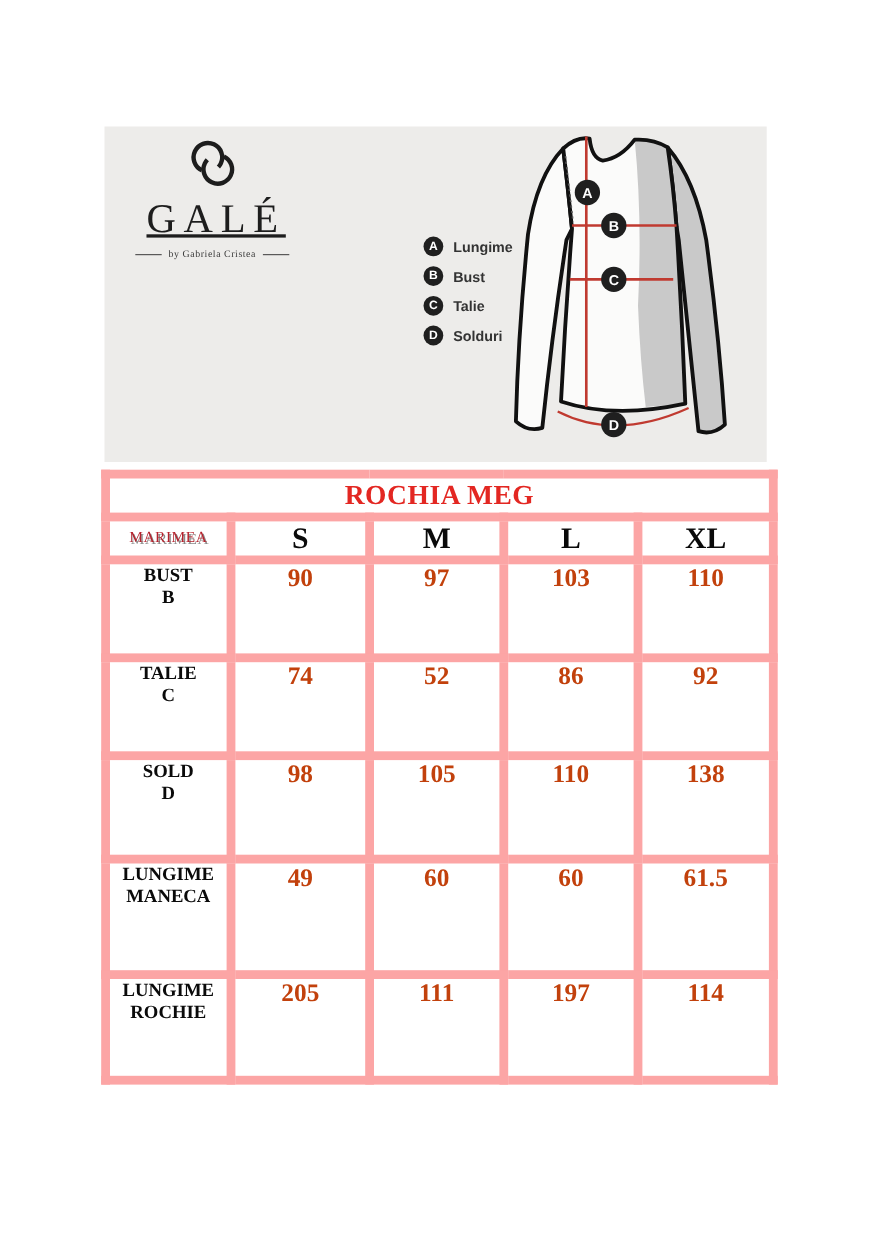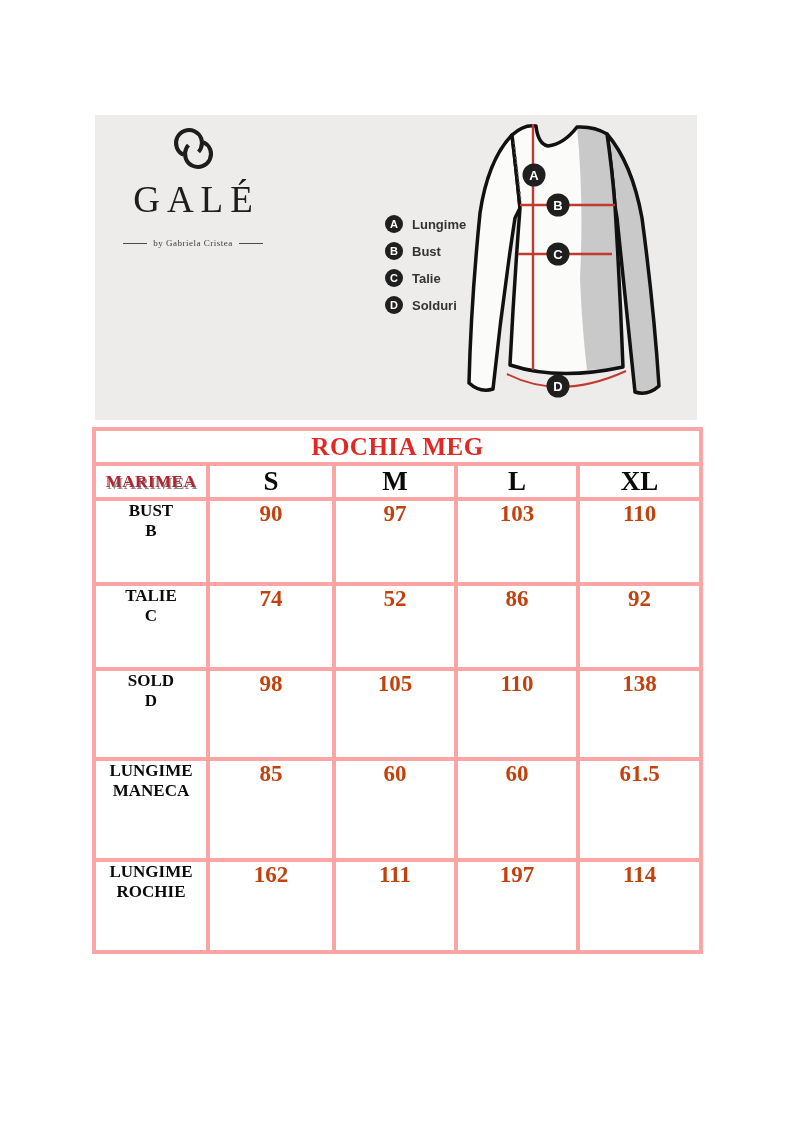--- a/index.html
+++ b/index.html
@@ -6,44 +6,44 @@
   .page{position:relative;width:793px;height:1122px;background:#ffffff;overflow:hidden;
         font-family:"Liberation Serif",serif;}
 
   
   .panel{position:absolute;left:95px;top:115px;width:602px;height:305px;background:#edecea;}
 
   
   .brand{position:absolute;left:18px;top:8px;width:160px;display:flex;flex-direction:column;align-items:center;}
   .monogram{display:block;margin-bottom:2px;}
   .brand-name{font-family:"Liberation Serif",serif;font-size:37px;font-weight:400;color:#1d1d1d;
-              letter-spacing:7px;line-height:1;margin-left:7px;}
-  .brand-tagline{margin-top:20px;display:flex;align-items:center;gap:6px;font-family:"Liberation Serif",serif;
+              letter-spacing:7px;line-height:1;margin-left:7px;text-decoration:underline;}
+  .brand-tagline{margin-top:8px;display:flex;align-items:center;gap:6px;font-family:"Liberation Serif",serif;
                  font-size:9px;color:#3a3a3a;letter-spacing:0.5px;white-space:nowrap;}
   .brand-tagline::before,.brand-tagline::after{content:"";display:block;width:24px;height:1px;background:#4a4a4a;}
 
   
   .legend{position:absolute;left:290px;top:100px;display:flex;flex-direction:column;gap:9px;}
   .legend-item{display:flex;align-items:center;gap:9px;}
   .legend-badge{width:18px;height:18px;border-radius:50%;background:#1f1f1f;color:#ffffff;
                 font-family:"Liberation Sans",sans-serif;font-size:11px;font-weight:bold;
                 display:flex;align-items:center;justify-content:center;}
   .legend-label{font-family:"Liberation Sans",sans-serif;font-size:13px;font-weight:bold;color:#333333;}
 
   
   .garment{position:absolute;left:365px;top:3px;}
 
   
   table.size-table{position:absolute;left:92px;top:427px;width:607px;border-collapse:collapse;
                    table-layout:fixed;background:#ffffff;}
-  table.size-table td{border:4px solid #fca5a5;padding:0;}
+  table.size-table td{border:8px solid #fca5a5;padding:0;}
   td.title-cell{height:31px;text-align:center;vertical-align:middle;
                 color:#e32722;font-size:25px;font-weight:bold;letter-spacing:0.5px;}
   tr.header-row td{height:31px;text-align:center;vertical-align:middle;}
-  td.marimea-cell{font-size:17px;font-weight:bold;color:#b5222d;letter-spacing:0.5px;
+  td.marimea-cell{font-size:14px;font-weight:normal;color:#b5222d;letter-spacing:0.5px;
                   text-shadow:1.5px 1.5px 0 #8a8a8a;}
   td.size-cell{font-size:27px;font-weight:bold;color:#0a0a0a;}
   tr.data-row td{vertical-align:top;text-align:center;}
   td.rowlabel-cell{font-size:17px;font-weight:bold;color:#0a0a0a;line-height:1.15;padding-top:3px;}
   td.value-cell{font-size:23px;font-weight:bold;color:#c2410c;padding-top:2px;}
   tr.row-0 td{height:81px;} tr.row-1 td{height:81px;} tr.row-2 td{height:86px;}
   tr.row-3 td{height:97px;} tr.row-4 td{height:88px;}
 </style>
 </head>
 <body>
@@ -169,32 +169,32 @@
         <td class="value-cell">105</td>
         <td class="value-cell">110</td>
         <td class="value-cell">138</td>
       </tr>
 
       <tr class="data-row row-3">
         <td class="rowlabel-cell">
           <div>LUNGIME</div>
           <div>MANECA</div>
         </td>
-        <td class="value-cell">85</td>
+        <td class="value-cell">49</td>
         <td class="value-cell">60</td>
         <td class="value-cell">60</td>
         <td class="value-cell">61.5</td>
       </tr>
 
       <tr class="data-row row-4">
         <td class="rowlabel-cell">
           <div>LUNGIME</div>
           <div>ROCHIE</div>
         </td>
-        <td class="value-cell">162</td>
+        <td class="value-cell">205</td>
         <td class="value-cell">111</td>
         <td class="value-cell">197</td>
         <td class="value-cell">114</td>
       </tr>
     </tbody>
   </table>
 
 </div>
 
 </body></html>

